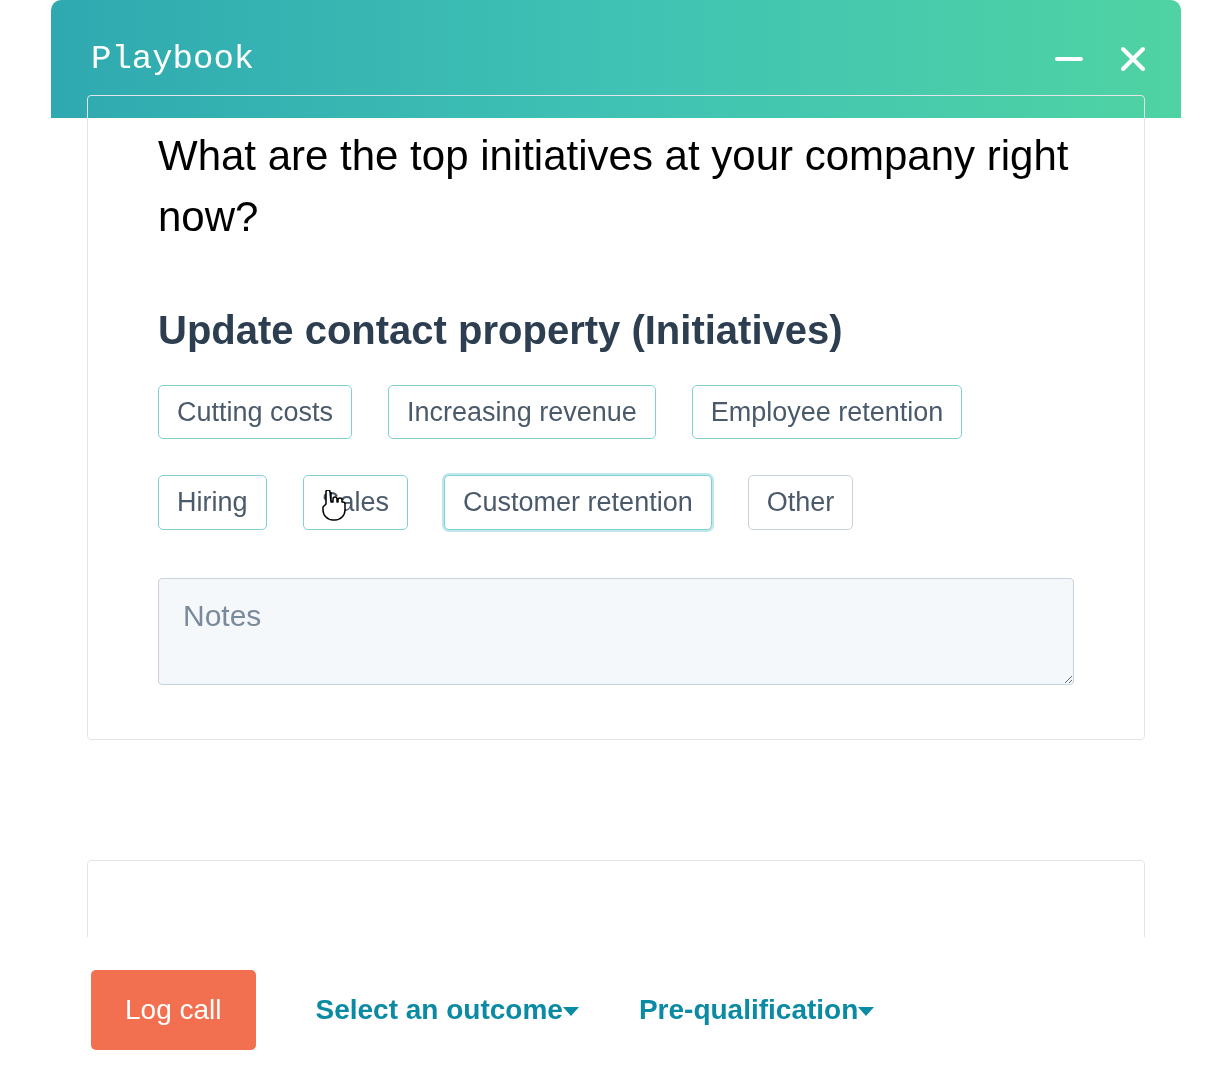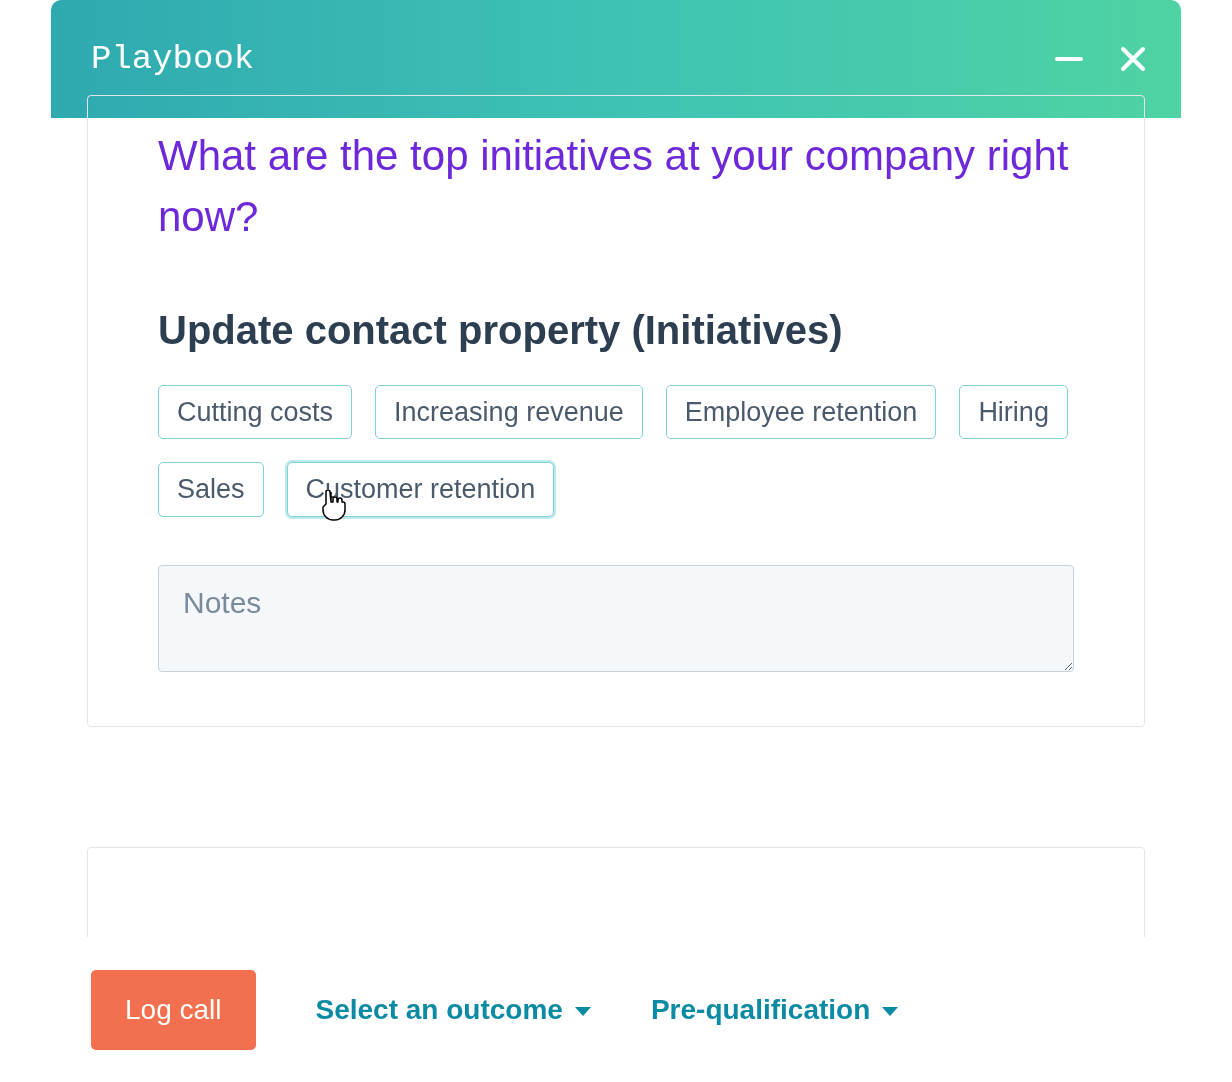--- a/index.html
+++ b/index.html
@@ -66,34 +66,34 @@
   margin: 0 20px 120px 20px;
 }
 .card.next-card {
   padding: 30px 70px;
   margin-bottom: 40px;
   min-height: 100px;
 }
 .question {
   font-size: 42px;
   font-weight: 500;
-  color: #6d28d9;
+  color: #000000;
   line-height: 1.45;
   margin-bottom: 60px;
 }
 .section-title {
   font-size: 40px;
   font-weight: 700;
   color: #2d3e50;
   margin-bottom: 32px;
 }
 .chips {
   display: flex;
   flex-wrap: wrap;
-  gap: 23px;
+  gap: 36px;
   margin-bottom: 48px;
   margin-top: 8px;
 }
 .chip {
   border: 1.5px solid #7fd1d6;
   border-radius: 5px;
   padding: 10px 18px;
   font-size: 27px;
   color: #4b5a6b;
   background: #fff;
@@ -135,21 +135,20 @@
   font-size: 28px;
   font-weight: 400;
   border: none;
   border-radius: 5px;
   padding: 24px 34px;
   cursor: pointer;
 }
 .select-like {
   display: flex;
   align-items: center;
-  gap: 12px;
   color: #0b8aa3;
   font-size: 28px;
   font-weight: 600;
   cursor: pointer;
 }
 .caret {
   width: 0; height: 0;
   border-left: 8px solid transparent;
   border-right: 8px solid transparent;
   border-top: 9px solid #0b8aa3;
@@ -189,20 +188,21 @@
     <div class="card">
       <div class="question">What are the top initiatives at your company right now?</div>
       <div class="section-title">Update contact property (Initiatives)</div>
       <div class="chips">
         <div class="chip">Cutting costs</div>
         <div class="chip">Increasing revenue</div>
         <div class="chip">Employee retention</div>
         <div class="chip">Hiring</div>
         <div class="chip">Sales</div>
         <div class="chip hover">Customer retention</div>
+        <div class="chip plain">Other</div>
       </div>
       <textarea class="notes" placeholder="Notes" style=""></textarea>
     </div>
     <div class="card next-card"></div>
   </div>
 
   <div class="footer">
     <button class="btn-primary">Log call</button>
     <div class="select-like">
       <span>Select an outcome</span>

